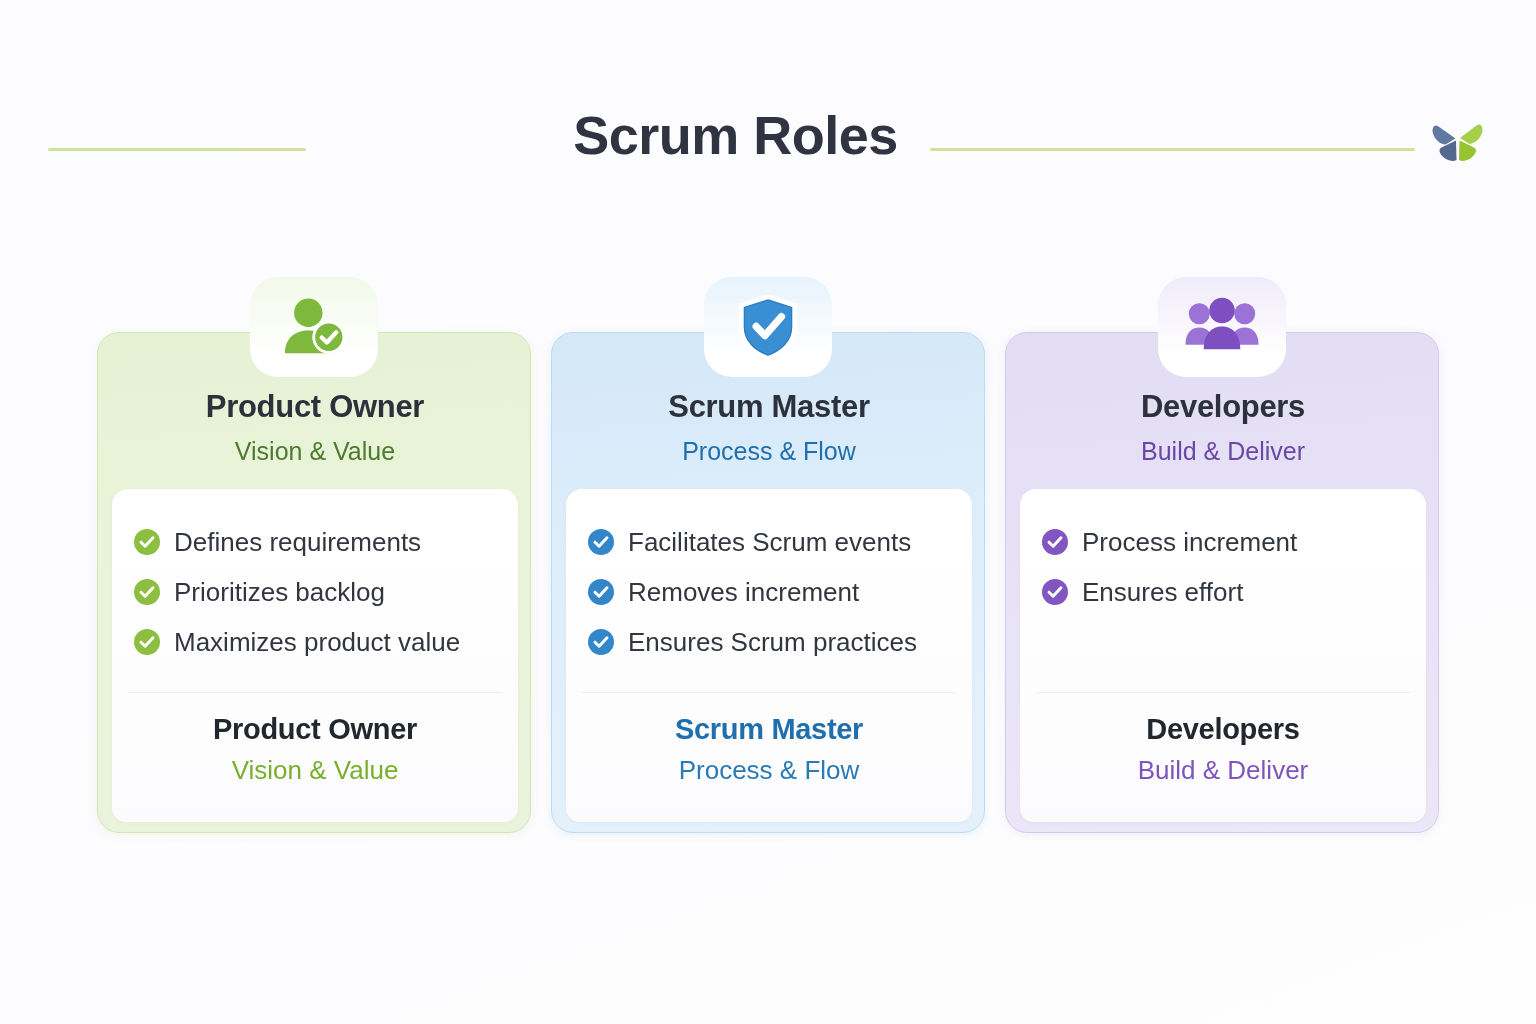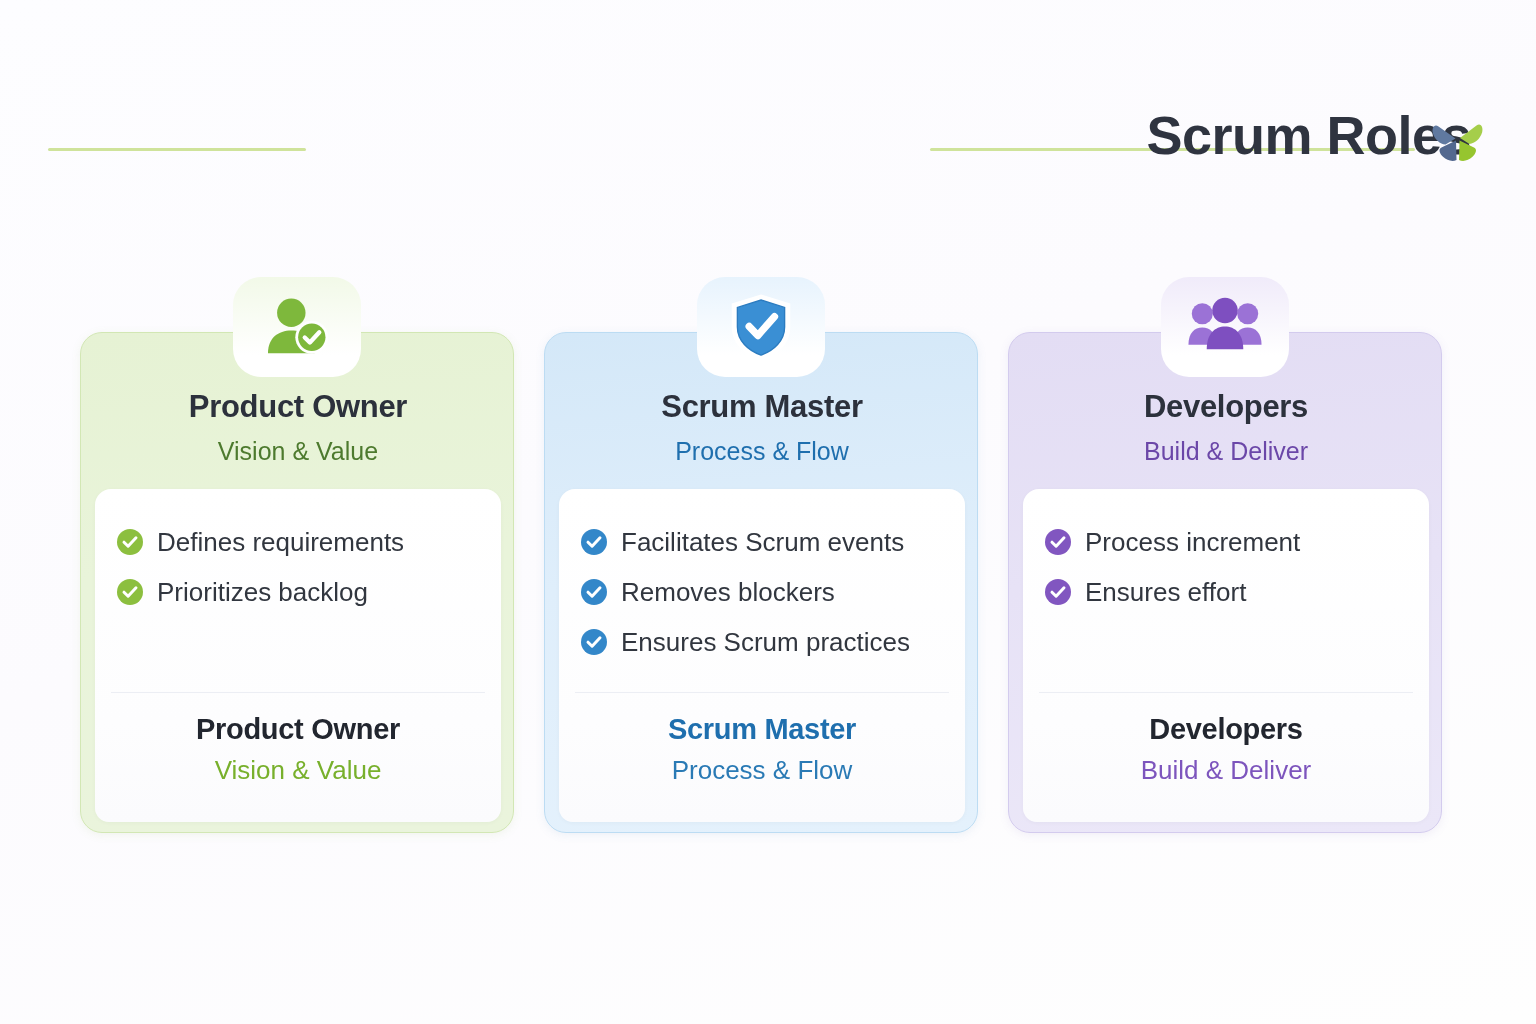--- a/index.html
+++ b/index.html
@@ -32,21 +32,21 @@
     border-radius: 2px;
     background: #cfe39b;
   }
   .rule-left  { left: 48px;  width: 258px; }
   .rule-right { left: 930px; width: 485px; }
 
   .page-title {
     position: absolute;
     left: 0; top: 104px;
     width: 1471px;
-    text-align: right;
+    text-align: center;
     font-size: 54px;
     font-weight: 700;
     letter-spacing: -0.5px;
     color: #2f3440;
   }
 
   .logo {
     position: absolute;
     left: 1424px;
     top: 106px;
@@ -55,21 +55,22 @@
   }
 
   
   .cards {
     position: absolute;
     left: 80px;
     top: 277px;
     width: 1376px;
     height: 560px;
     display: flex;
-    gap: 30px;
+    gap: 20px;
+    justify-content: center;
   }
 
   .card-wrap {
     position: relative;
     width: 434px;
     height: 560px;
   }
 
   .card {
     position: absolute;
@@ -299,20 +300,28 @@
             <span class="bullet-text">Defines requirements</span>
           </li>
           <li class="bullet">
             <span class="check">
               <svg viewBox="0 0 26 26" width="26" height="26">
                   <path d="M7 13.2 L11.1 17.2 L19 8.8" stroke="#ffffff" stroke-width="3" fill="none" stroke-linecap="round" stroke-linejoin="round"></path>
                 </svg>
             </span>
             <span class="bullet-text">Prioritizes backlog</span>
           </li>
+          <li class="bullet">
+            <span class="check">
+              <svg viewBox="0 0 26 26" width="26" height="26">
+                  <path d="M7 13.2 L11.1 17.2 L19 8.8" stroke="#ffffff" stroke-width="3" fill="none" stroke-linecap="round" stroke-linejoin="round"></path>
+                </svg>
+            </span>
+            <span class="bullet-text">Maximizes product value</span>
+          </li>
         </ul>
 
         <div class="divider"></div>
 
         <div class="panel-foot">
           <div class="foot-title">Product Owner</div>
           <div class="foot-sub">Vision &amp; Value</div>
         </div>
       </div>
     </div>
@@ -344,21 +353,21 @@
                 </svg>
             </span>
             <span class="bullet-text">Facilitates Scrum events</span>
           </li>
           <li class="bullet">
             <span class="check">
               <svg viewBox="0 0 26 26" width="26" height="26">
                   <path d="M7 13.2 L11.1 17.2 L19 8.8" stroke="#ffffff" stroke-width="3" fill="none" stroke-linecap="round" stroke-linejoin="round"></path>
                 </svg>
             </span>
-            <span class="bullet-text">Removes blockers</span>
+            <span class="bullet-text">Removes increment</span>
           </li>
           <li class="bullet">
             <span class="check">
               <svg viewBox="0 0 26 26" width="26" height="26">
                   <path d="M7 13.2 L11.1 17.2 L19 8.8" stroke="#ffffff" stroke-width="3" fill="none" stroke-linecap="round" stroke-linejoin="round"></path>
                 </svg>
             </span>
             <span class="bullet-text">Ensures Scrum practices</span>
           </li>
         </ul>

